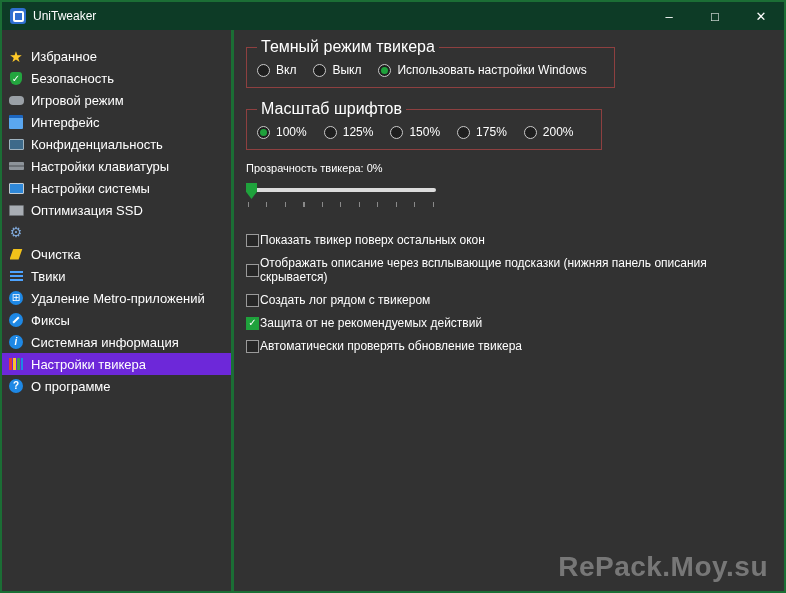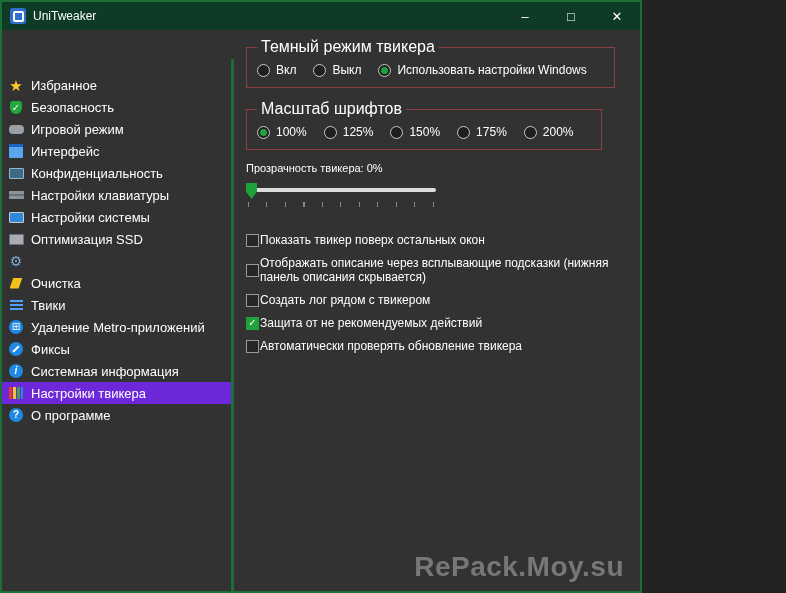--- a/index.html
+++ b/index.html
@@ -1,25 +1,25 @@
 <!DOCTYPE html>
 <html><head>
 <meta charset="utf-8">
 <style>
   html,body{margin:0;padding:0;background:#222;font-family:"Liberation Sans","DejaVu Sans",sans-serif;}
-  .window{width:642px;height:593px;box-sizing:border-box;border:2px solid #1b6e35;background:#323232;display:flex;flex-direction:column;overflow:hidden;}
+  .window{width:786px;height:593px;box-sizing:border-box;border:2px solid #1b6e35;background:#323232;display:flex;flex-direction:column;overflow:hidden;}
   
   .titlebar{height:28px;background:#0d3b26;display:flex;align-items:center;flex:none;color:#fff;}
   .app-icon{width:16px;height:16px;margin-left:8px;background:#2f6fd0;border-radius:3px;display:flex;align-items:center;justify-content:center;flex:none;}
   .app-icon::after{content:"";width:7px;height:7px;border:2px solid #fff;border-radius:2px;}
   .title-text{font-size:12px;margin-left:7px;flex:1;}
   .win-btn{width:46px;height:28px;display:flex;align-items:center;justify-content:center;font-size:13px;color:#fff;cursor:default;}
   
   .body-wrap{flex:1;display:flex;min-height:0;}
-  .sidebar{width:232px;flex:none;border-right:3px solid #1b6e35;padding-top:15px;box-sizing:border-box;background:#323232;margin-top:29px;}
+  .sidebar{width:232px;flex:none;border-right:3px solid #1b6e35;padding-top:15px;box-sizing:border-box;background:#323232;}
   .side-item{height:22px;display:flex;align-items:center;gap:7px;padding-left:6px;color:#fff;font-size:13px;white-space:nowrap;cursor:default;}
   .side-item.selected{background:#6d28d9;}
   .main{flex:1;position:relative;padding:8px 12px;box-sizing:border-box;color:#fff;}
   
   .ic{width:16px;height:16px;display:inline-flex;align-items:center;justify-content:center;flex:none;position:relative;}
   .ic-star::before{content:"★";color:#ffc928;font-size:15px;line-height:1;}
   .ic-shield{width:12px;height:13px;background:#23a53f;border-radius:3px 3px 6px 6px;}
   .ic-shield::after{content:"✓";color:#fff;font-size:10px;line-height:13px;display:block;text-align:center;}
   .ic-gamepad{width:15px;height:9px;background:#9aa0a6;border-radius:4px;}
   .ic-window{width:14px;height:11px;background:#5aa7f0;border-top:3px solid #1c66c0;border-radius:1px;}

